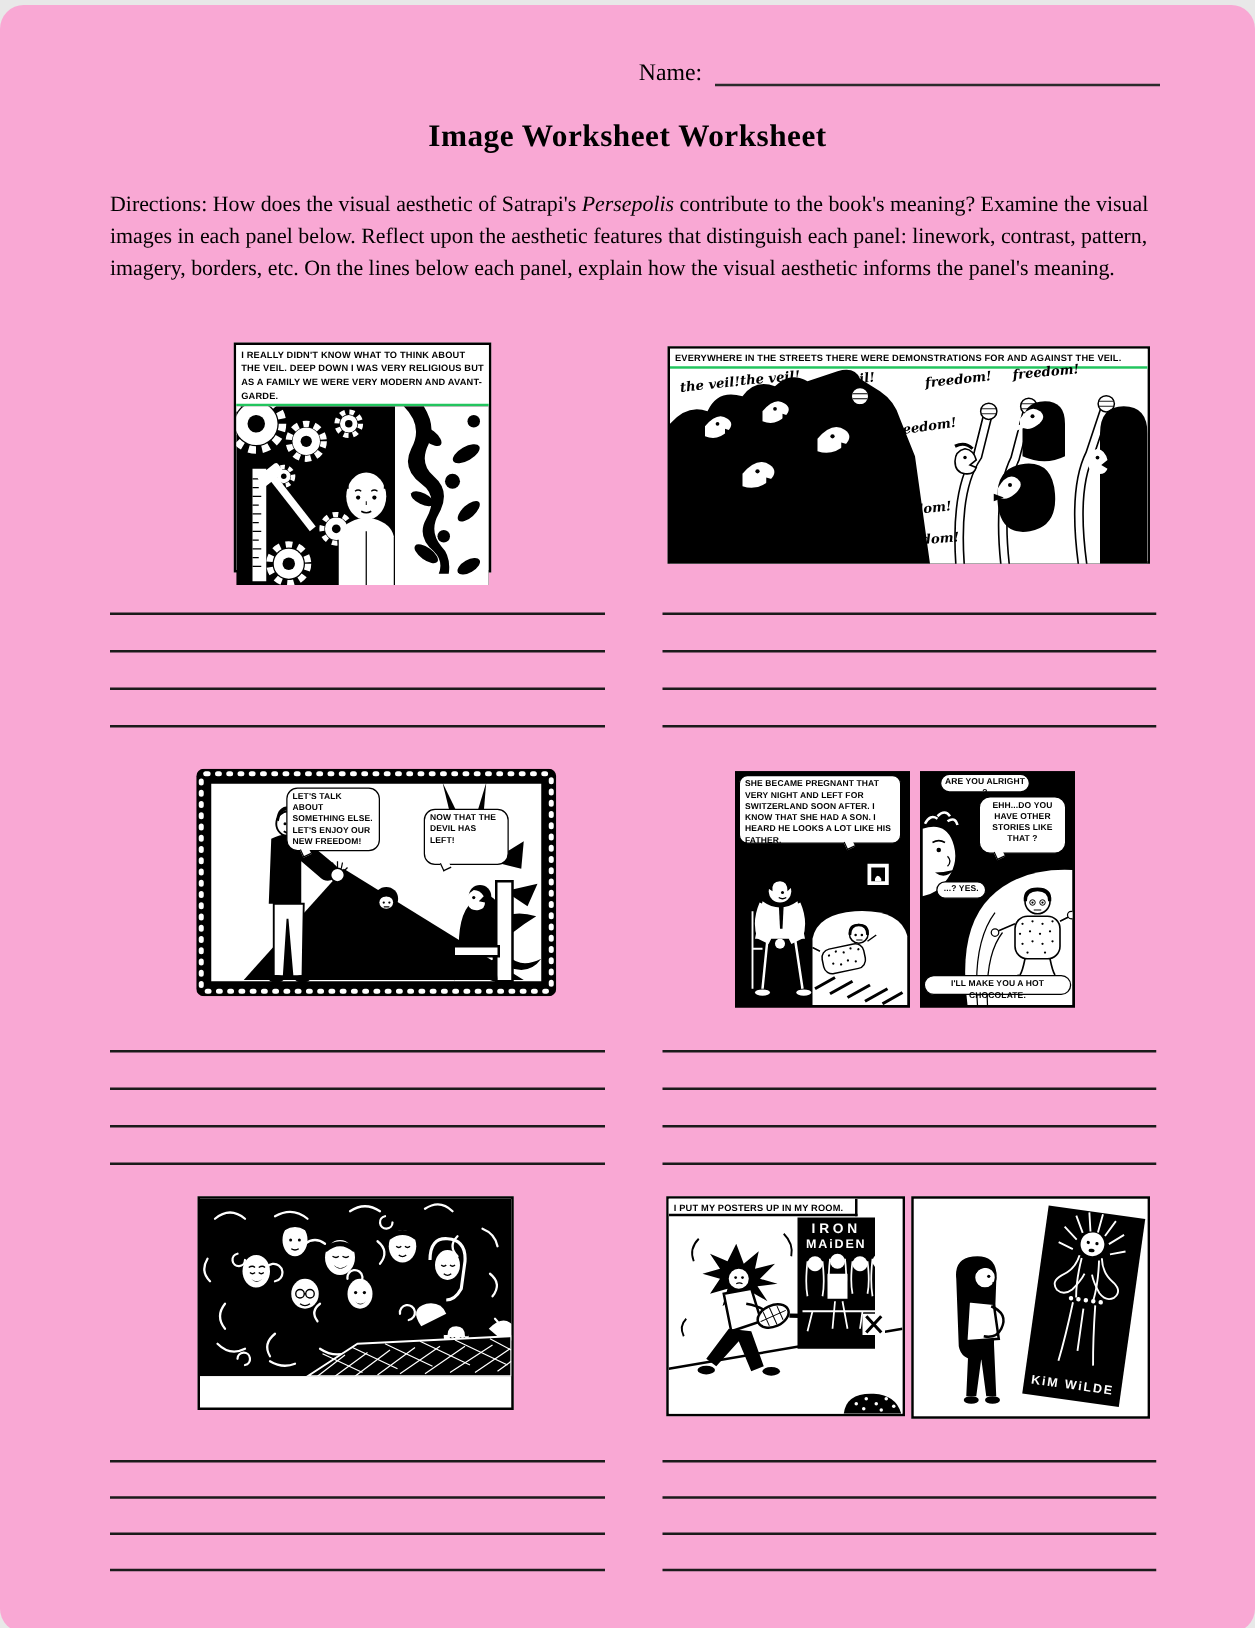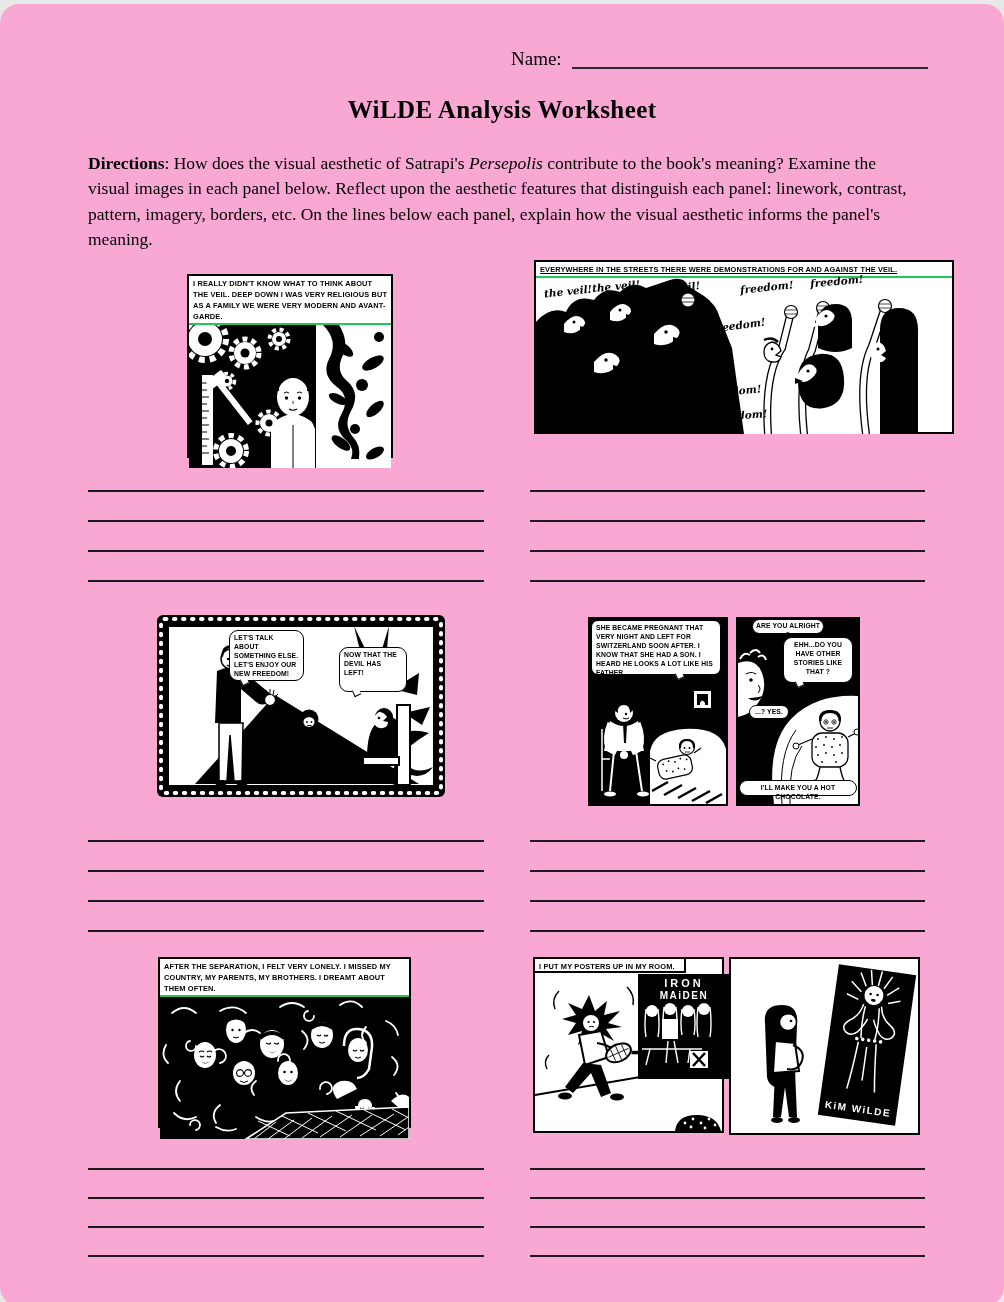--- a/index.html
+++ b/index.html
@@ -10,51 +10,51 @@
     margin:4px auto;
     border-radius:19px;
   }
   
   .name-label { position:absolute; left:511px; top:44px; font-size:19px; }
   .name-line  { position:absolute; left:572px; top:63px; width:356px; height:0; border-top:2px solid #2b2b2b; }
   .title { position:absolute; left:0; top:92px; width:100%; text-align:center;
            font-size:25px; font-weight:bold; letter-spacing:.4px; }
   .directions { position:absolute; left:88px; top:147px; width:834px;
                 font-size:17.5px; line-height:25.3px; }
-  .directions b { font-weight:bold;text-align:right; }
+  .directions b { font-weight:normal;text-align:right; }
   .directions i { }
 
   
   .panel { position:absolute; border:2px solid #000; background:#fff; }
   .caption { border-bottom:2px solid #22c55e; background:#fff; padding:2px 3px 1px 4px;
              font:700 7.4px/1.5 "Liberation Sans", sans-serif; letter-spacing:.15px; }
   .art { display:block; }
   .bubble { position:absolute; background:#fff; border:1.4px solid #000; border-radius:9px;
             font:700 6.8px/1.32 "Liberation Sans", sans-serif; letter-spacing:.1px;
             padding:3px 4px; z-index:3; }
   .tail { position:absolute; width:7px; height:7px; background:#fff; z-index:4;
           border-right:1.4px solid #000; border-bottom:1.4px solid #000; transform:rotate(65deg); }
   .chant { position:absolute; font:700 italic 10.5px/1 "DejaVu Serif", serif;
            white-space:nowrap; z-index:2; }
 
   
   #p1 { left:187px; top:270px; width:206px; height:184px; }
-  #p2 { left:534px; top:256px; width:420px; height:174px;text-decoration:underline; }
+  #p2 { left:534px; top:273px; width:386px; height:174px; }
   #p3 { left:157px; top:611px; width:288px; height:182px; border:none; background:none; }
   #p4a{ left:588px; top:613px; width:140px; height:189px; background:#000; }
   #p4b{ left:736px; top:613px; width:124px; height:189px; background:#000; }
   #p5 { left:158px; top:953px; width:253px; height:171px; }
   #p6a{ left:533px; top:953px; width:191px; height:176px; }
   #p6b{ left:729px; top:953px; width:191px; height:178px; }
 
   #p6a .caption { position:absolute; left:0; top:0; width:151px; height:14px; z-index:3;
                   border-right:2px solid #000; border-bottom:2px solid #000; }
 
   
-  .im-poster { position:absolute; left:103px; top:15px; width:92px; height:105px;
+  .im-poster { position:absolute; left:103px; top:15px; width:62px; height:105px;
                background:#000; z-index:2; text-align:center; }
   .im-line1 { color:#fff; font:700 11px/1.15 "Liberation Sans", sans-serif; letter-spacing:3px; padding-top:3px; }
   .im-line2 { color:#fff; font:700 10px/1.1 "Liberation Sans", sans-serif; letter-spacing:1.5px; }
   .kw-poster { position:absolute; left:97px; top:10px; width:78px; height:152px;
                background:#000; transform:rotate(8deg); z-index:2; }
   .kw-text { position:absolute; left:0; bottom:6px; width:100%; text-align:center;
              color:#fff; font:700 10px/1 "Liberation Sans", sans-serif; letter-spacing:1.5px; }
 
   
   .lines { position:absolute; }
@@ -63,21 +63,21 @@
   .lL { left:88px; width:396px; }
   .lR { left:530px; width:395px; }
 </style>
 </head>
 <body>
 
 <div class="page">
 
   <span class="name-label">Name:</span>
   <div class="name-line"></div>
-  <div class="title">WiLDE Analysis Worksheet</div>
+  <div class="title">Image Worksheet Worksheet</div>
   <div class="directions"><b>Directions</b><span>: How does the visual aesthetic of Satrapi's </span><i>Persepolis</i><span> contribute to the book's meaning? Examine the visual images in each panel below.  Reflect upon the aesthetic features that distinguish each panel: linework, contrast, pattern, imagery, borders, etc.  On the lines below each panel, explain how the visual aesthetic informs the panel's meaning.</span></div>
 
   <div class="panel" id="p1">
     <div class="caption">I REALLY DIDN'T KNOW WHAT TO THINK ABOUT THE VEIL. DEEP DOWN I WAS VERY RELIGIOUS BUT AS A FAMILY WE WERE VERY MODERN AND AVANT-GARDE.</div>
     <svg class="art" width="202" height="143" viewBox="0 0 202 143">
       <rect width="202" height="143" fill="#000"></rect>
       <rect x="127" width="75" height="143" fill="#fff"></rect>
       <g fill="#000">
         <path d="M134,0 q16,16 6,34 q-8,16 8,28 q14,10 4,28 q-8,14 6,26 q8,8 4,18 l8,0 q2,-14 -6,-22 q-10,-12 -2,-26 q10,-18 -4,-30 q-12,-10 -4,-26 q6,-14 -4,-30 z"></path>
         <ellipse cx="155" cy="24" rx="11" ry="5" transform="rotate(38 155 24)"></ellipse>
@@ -384,21 +384,20 @@
       </g>
     </svg>
     <div class="bubble" style="left:14px; top:0; width:72px; height:15px; text-align:center; padding:2px;">ARE YOU ALRIGHT ?</div>
     <div class="bubble" style="left:45px; top:18px; width:70px; height:46px; text-align:center;">EHH...DO YOU HAVE OTHER STORIES LIKE THAT ?</div>
     <div class="tail" style="left:58px; top:61px;"></div>
     <div class="bubble" style="left:11px; top:86px; width:40px; height:14px; text-align:center; padding:2px;">...? YES.</div>
     <div class="bubble" style="left:1px; top:161px; width:118px; height:16px; border-radius:9px; text-align:center; padding:3px 2px;">I'LL MAKE YOU A HOT CHOCOLATE.</div>
   </div>
 
   <div class="panel" id="p5">
-    <div class="caption">AFTER THE SEPARATION, I FELT VERY LONELY. I MISSED MY COUNTRY, MY PARENTS, MY BROTHERS. I DREAMT ABOUT THEM OFTEN.</div>
     <svg class="art" width="249" height="142" viewBox="0 0 249 142">
       <rect width="249" height="142" fill="#000"></rect>
       <g stroke="#fff" stroke-width="1.8" fill="none" stroke-linecap="round">
         <path d="M12,16 q12,-10 24,0"></path>
           <path d="M6,48 q-6,10 2,18"></path>
           <path d="M20,84 q-8,10 0,20"></path>
         <path d="M14,116 q10,10 22,4"></path>
           <path d="M60,14 q14,-8 26,2"></path>
           <path d="M120,10 q12,-8 24,0"></path>
         <path d="M180,8 q12,-8 22,2"></path>

